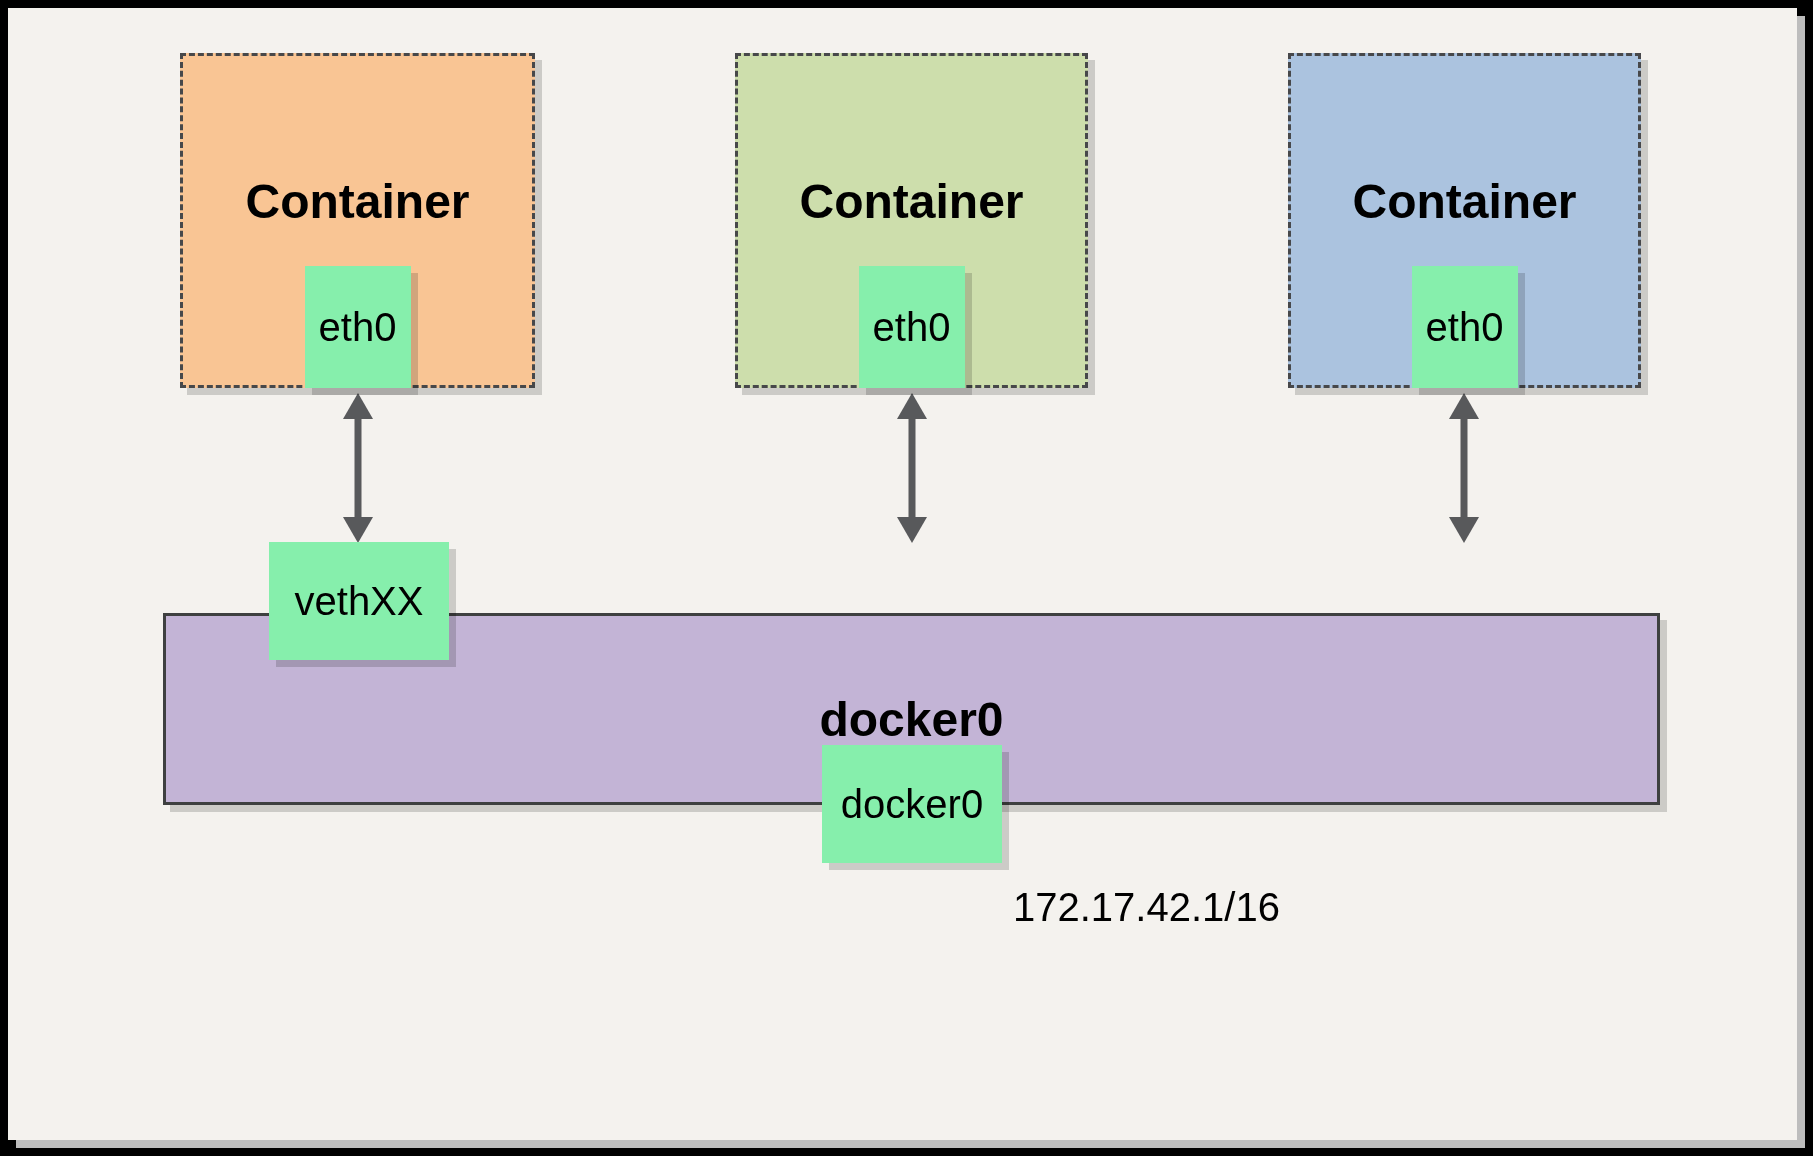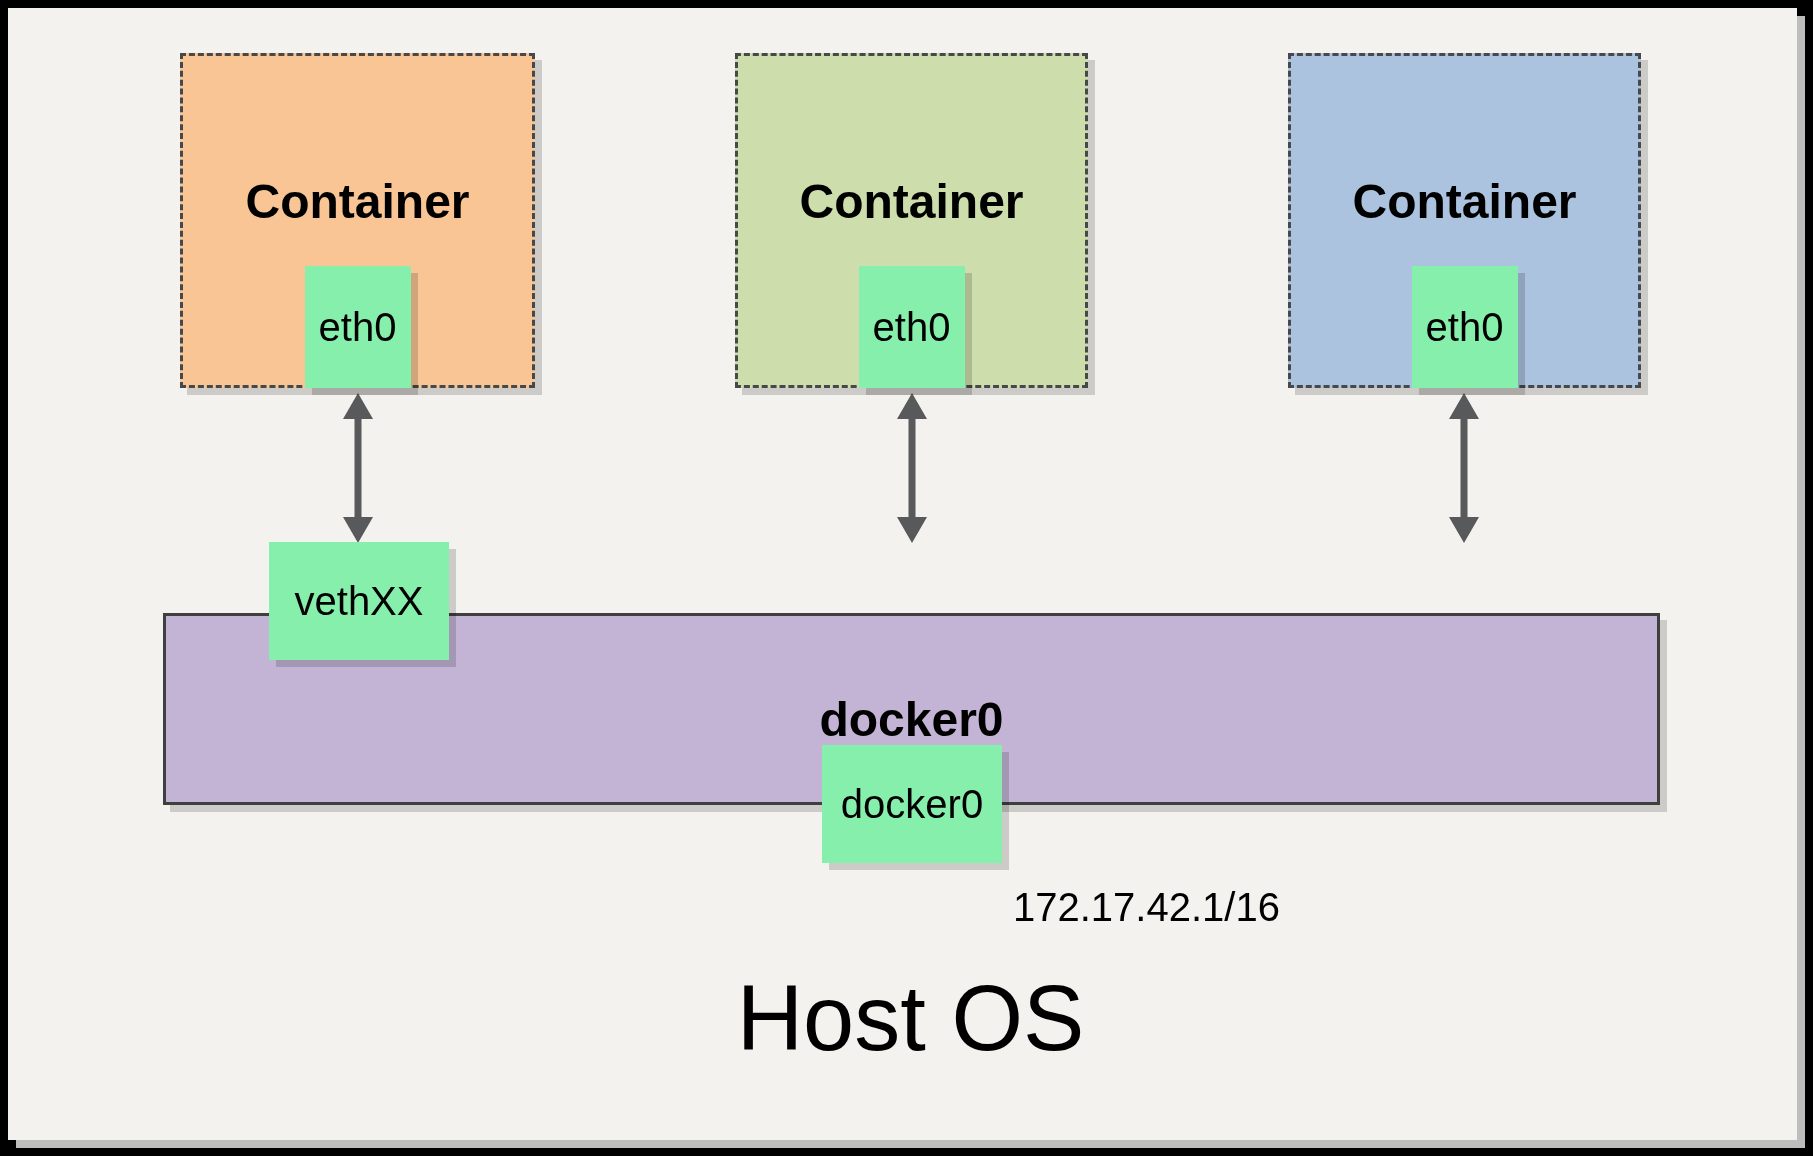--- a/index.html
+++ b/index.html
@@ -175,16 +175,15 @@
     <div class="note veth v1">vethXX</div>
 
     <div class="bridge" style="background-color: rgb(195, 180, 214);">
       <div class="bridge-label">docker0</div>
     </div>
 
     <div class="note docker0-note">docker0</div>
 
     <div class="ip-label">172.17.42.1/16</div>
 
-    <div class="host-label">Host OS</div>
 
   </div>
 </div>
 
 </body></html>

